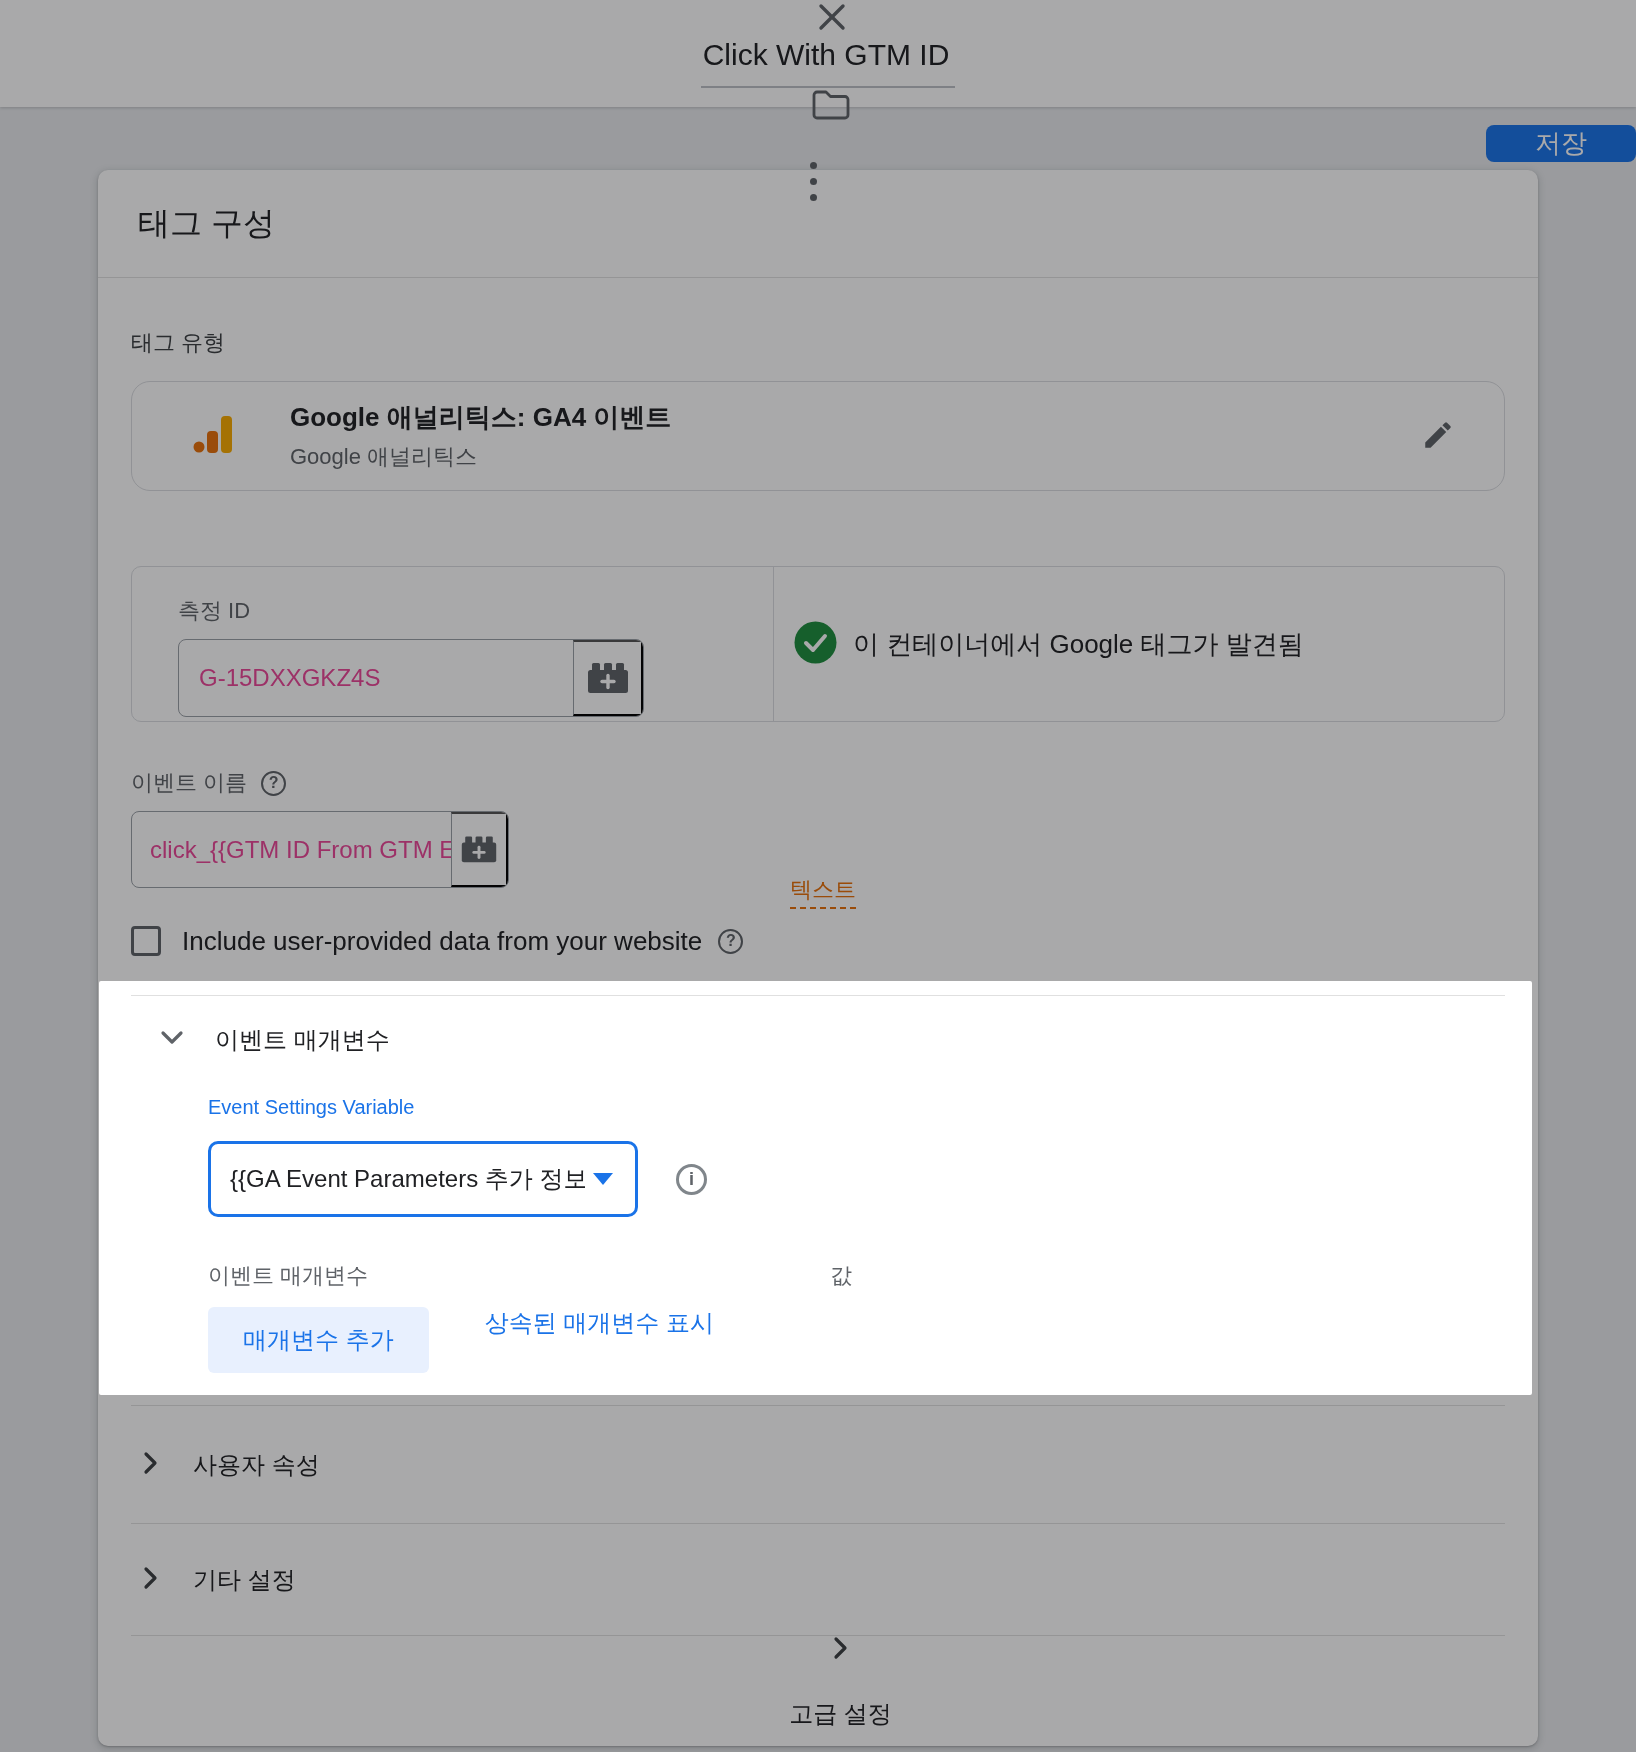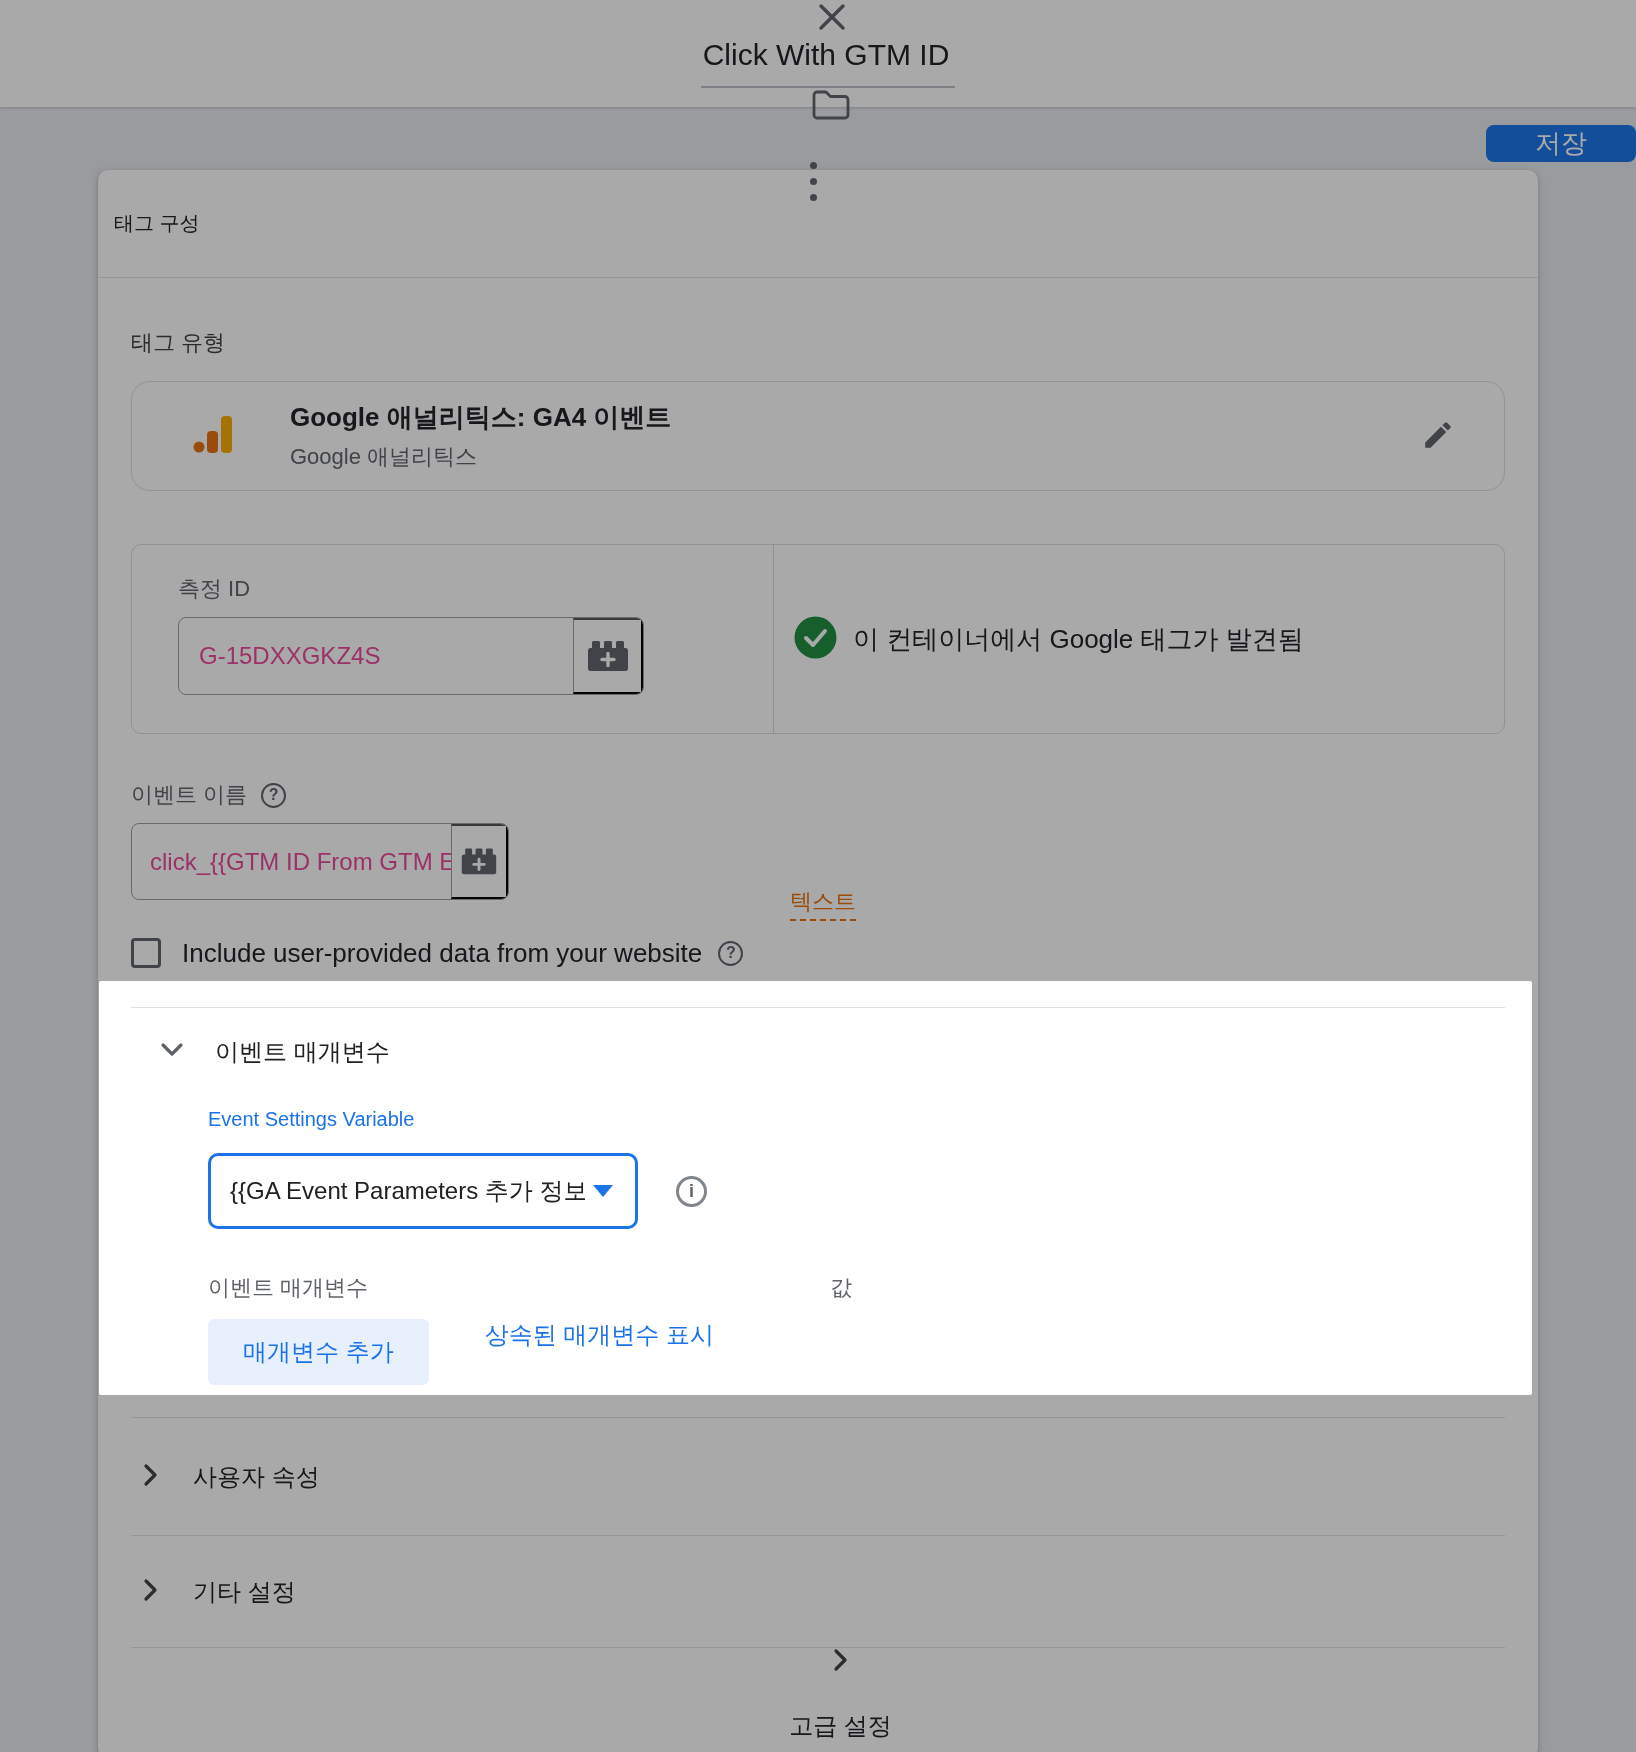--- a/index.html
+++ b/index.html
@@ -27,36 +27,36 @@
   .folder-btn{margin-left:26px;width:44px;height:44px;}
   .save-btn{margin-left:auto;width:150px;height:64px;border:none;border-radius:8px;
             background:var(--accent-blue);color:#fff;font-size:26px;cursor:pointer;
             font-family:inherit;}
   .kebab-btn{margin:0 56px 0 46px;width:30px;height:46px;flex-direction:column;gap:9px;}
   .kebab-btn i{width:7px;height:7px;border-radius:50%;background:#5f6368;display:block;}
   
   .main{padding-top:63px;}
   .card{margin:0 98px;background:#fff;border-radius:10px;
         box-shadow:0 1px 2px rgba(60,64,67,.3),0 2px 6px 2px rgba(60,64,67,.15);}
-  .card-header{height:108px;display:flex;align-items:center;padding:0 16px;
-               border-bottom:1px solid #e0e0e0;font-size:20px;color:#202124;}
+  .card-header{height:108px;display:flex;align-items:center;padding:0 40px;
+               border-bottom:1px solid #e0e0e0;font-size:32px;color:#202124;}
   .section-body{padding:0 33px;}
   .field-label{font-size:22px;color:#5f6368;}
   .label-dark{color:#3c4043;}
   .mt50{margin-top:50px;}
   
   .tagtype-box{margin-top:23px;height:110px;border:1px solid #dadce0;border-radius:19px;
                display:flex;align-items:center;}
   .ga-icon{margin-left:56px;flex:none;}
   .tagtype-text{margin-left:56px;}
   .tagtype-name{font-size:26px;font-weight:700;color:#202124;}
   .tagtype-vendor{font-size:22px;color:#5f6368;margin-top:7px;}
   .edit-btn{margin-left:auto;margin-right:44px;width:44px;height:44px;}
   
-  .measure-box{margin-top:53px;height:190px;border:1px solid #dadce0;border-radius:10px;display:flex;}
+  .measure-box{margin-top:75px;height:156px;border:1px solid #dadce0;border-radius:10px;display:flex;}
   .measure-left{width:641px;padding:29px 0 0 46px;}
   .input-composite{margin-top:13px;display:flex;height:78px;border:1px solid #9aa0a6;
                    border-radius:8px;overflow:hidden;background:#fff;}
   .mid-composite{width:466px;}
   .input-value{flex:1;display:flex;align-items:center;padding-left:20px;font-size:24px;
                color:#ec4899;white-space:nowrap;overflow:hidden;}
   .brick-seg{width:70px;flex:none;border-left:1px solid #9aa0a6;display:flex;
              align-items:center;justify-content:center;cursor:pointer;background:none;padding:0;}
   .measure-vdiv{width:1px;background:#dadce0;}
   .measure-right{flex:1;display:flex;align-items:center;padding-left:19px;gap:15px;}

